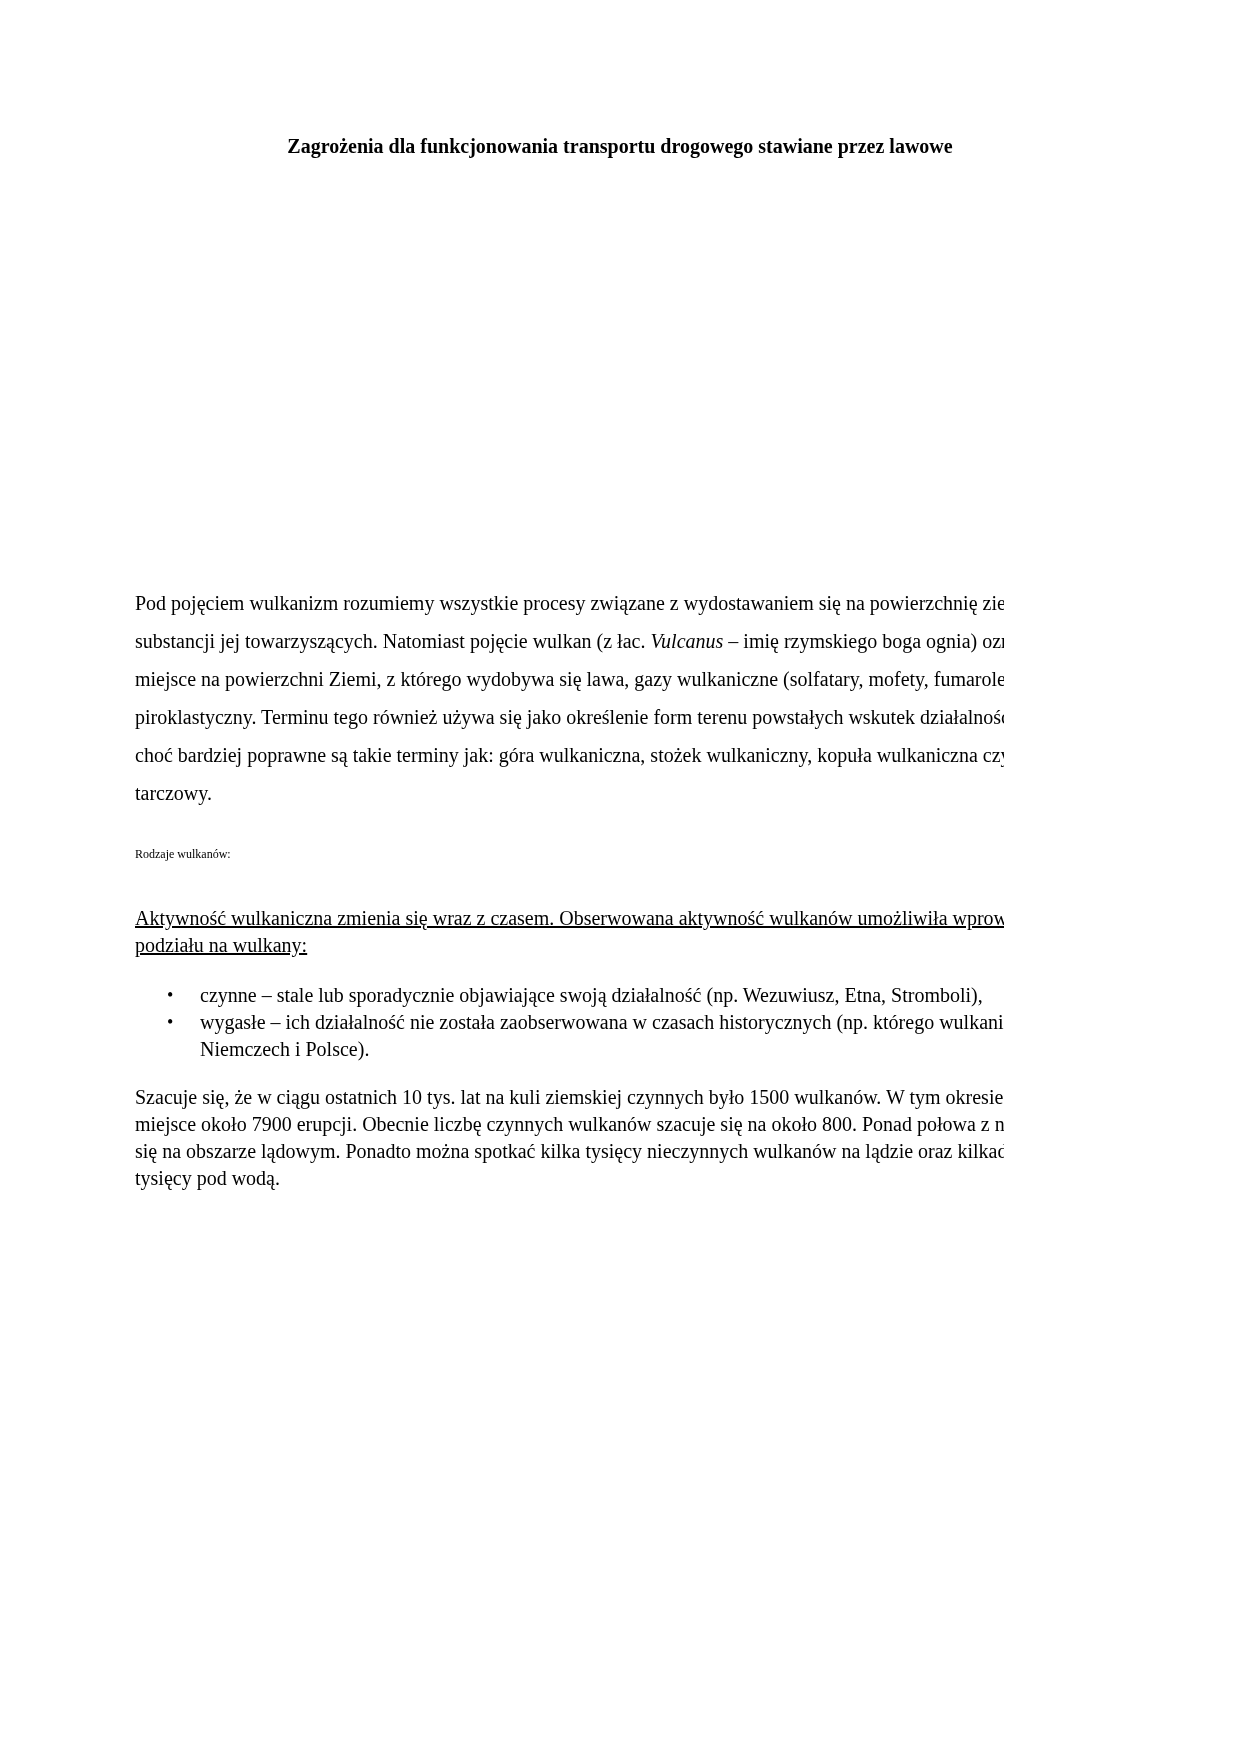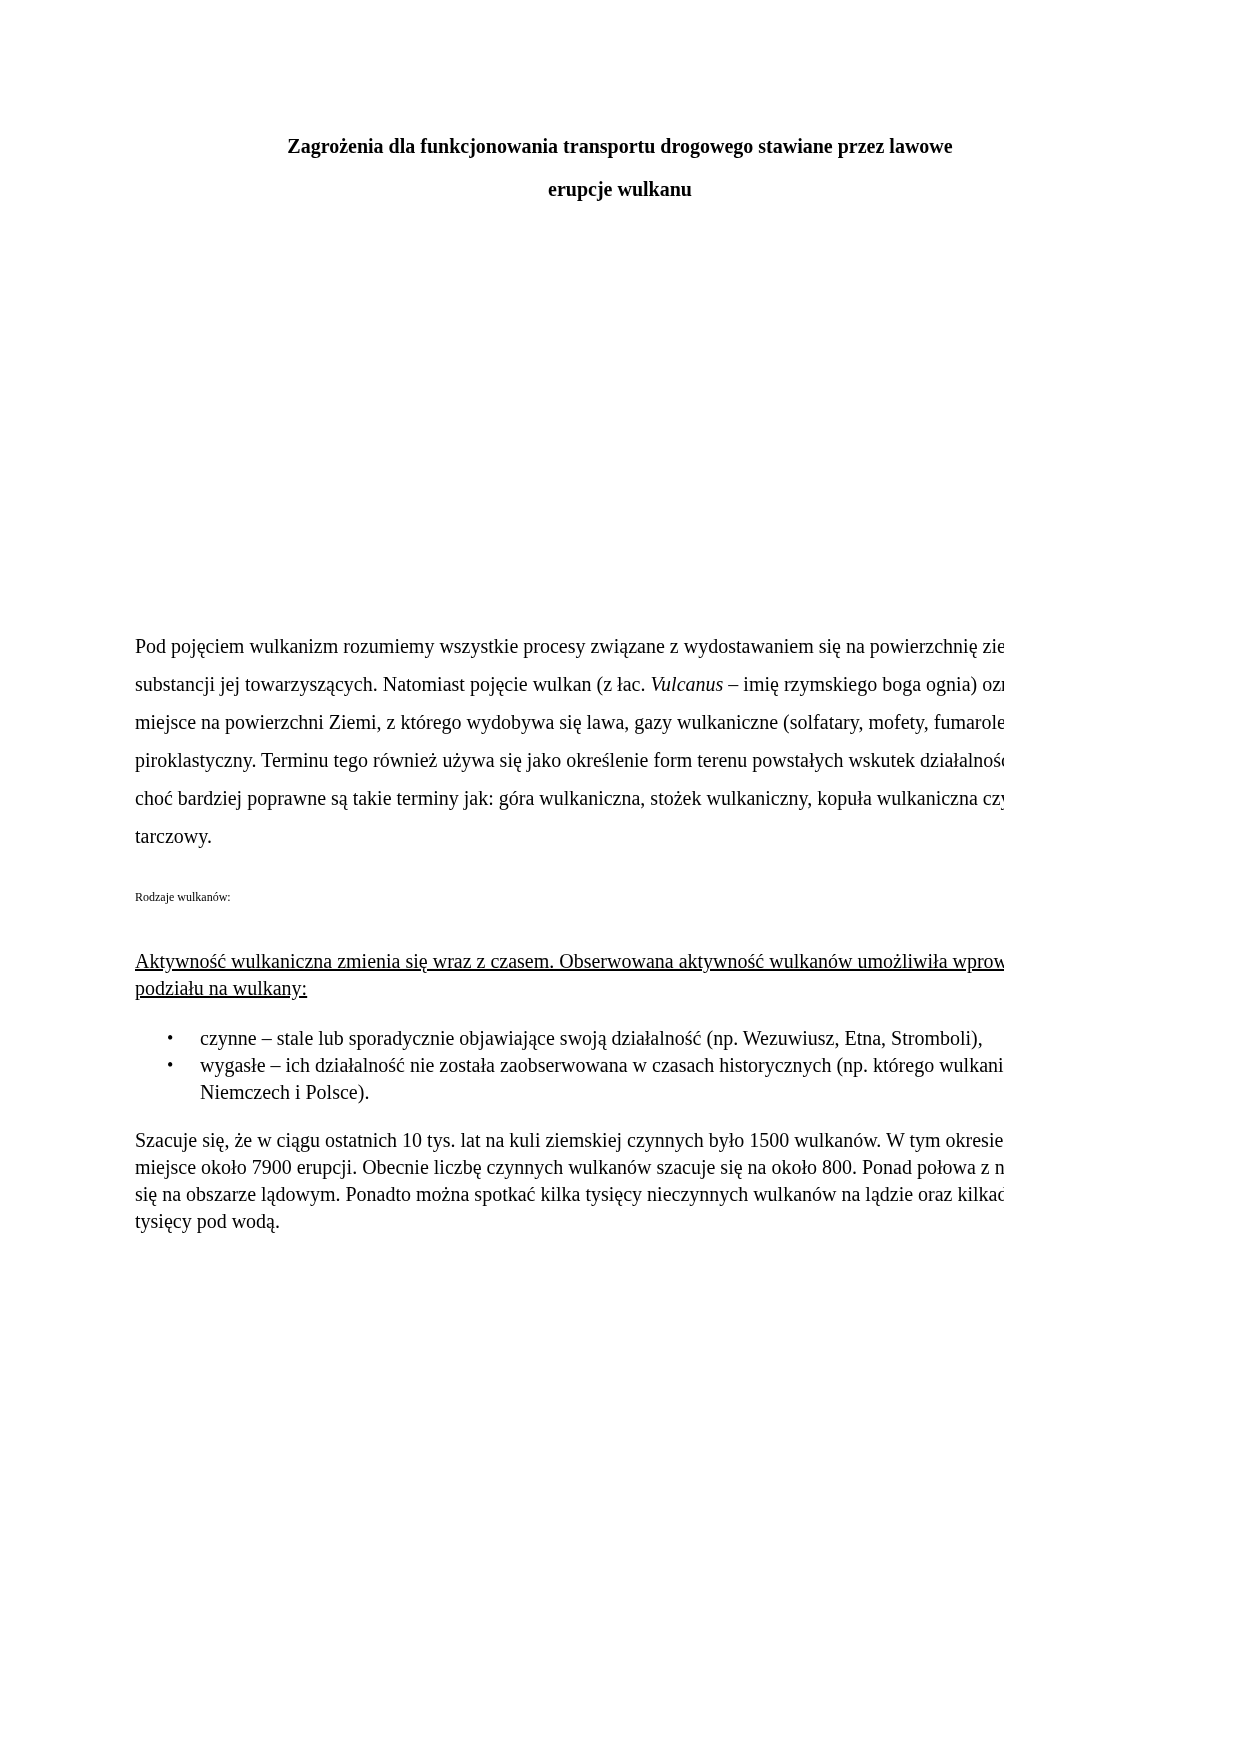--- a/index.html
+++ b/index.html
@@ -67,21 +67,20 @@
   .i { font-style: italic; }
 </style>
 </head>
 <body>
 
 <div class="page">
   <div class="content">
 
     <h1 class="doc-title">
       <span class="title-line">Zagrożenia dla funkcjonowania transportu drogowego stawiane przez lawowe</span>
-      <span class="title-line">erupcje wulkanu</span>
     </h1>
 
     <p class="para intro"><span>Pod pojęciem </span><span class="b">wulkanizm</span><span> rozumiemy wszystkie procesy związane z wydostawaniem się na powierzchnię ziemi lawy i substancji jej towarzyszących. Natomiast pojęcie </span><span class="b">wulkan</span><span> (z łac. </span><span class="i">Vulcanus</span><span> – imię rzymskiego boga ognia) oznacza miejsce na powierzchni Ziemi, z którego wydobywa się lawa, gazy wulkaniczne (solfatary, mofety, fumarole) i materiał piroklastyczny. Terminu tego również używa się jako określenie form terenu powstałych wskutek działalności wulkanu, choć bardziej poprawne są takie terminy jak: góra wulkaniczna, stożek wulkaniczny, kopuła wulkaniczna czy wulkan tarczowy.</span></p>
 
     <p class="para section-heading">Rodzaje wulkanów:</p>
 
     <p class="para activity">Aktywność wulkaniczna zmienia się wraz z czasem. Obserwowana aktywność wulkanów umożliwiła wprowadzenie ich podziału na wulkany:</p>
 
     <ul class="volcano-types">
       <li>czynne – stale lub sporadycznie objawiające swoją działalność (np. Wezuwiusz, Etna, Stromboli),</li>

